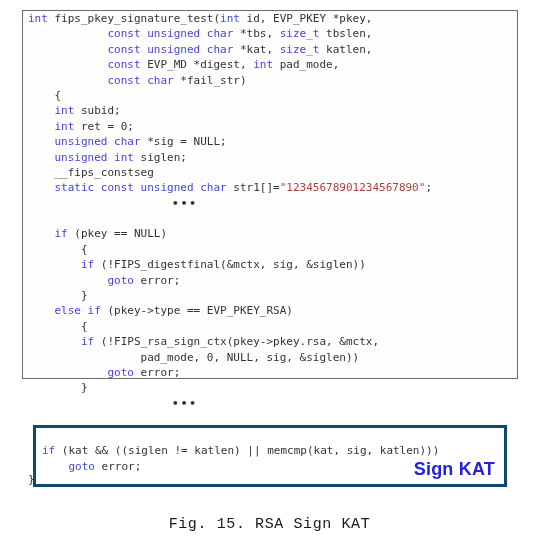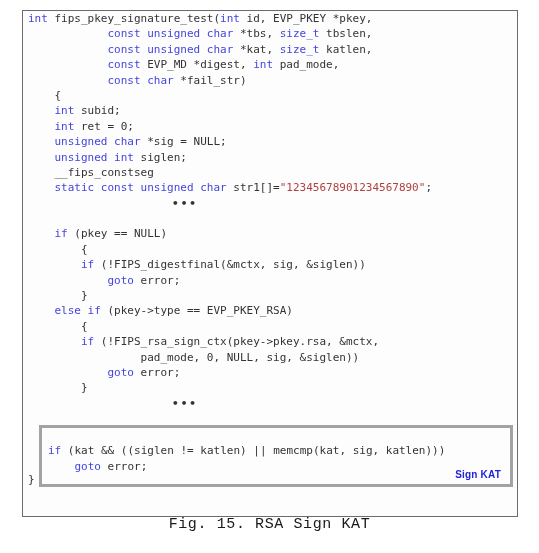--- a/index.html
+++ b/index.html
@@ -14,21 +14,21 @@
     font-family: "Liberation Sans", sans-serif;
     overflow: hidden;
   }
 
   
   #figure-frame {
     position: absolute;
     left: 22px;
     top: 10px;
     width: 496px;
-    height: 507px;
+    height: 369px;
     box-sizing: border-box;
     border: 1px solid #6b6b6b;
     background: #fdfdfd;
   }
 
   
   #code-listing {
     position: absolute;
     left: 0;
     top: 0;
@@ -59,37 +59,37 @@
     font-weight: bold;
     height: 15.4px;
     padding-left: 0;
     white-space: pre;
     padding-right: 170px;
   }
 
   
   #sign-kat-highlight {
     position: absolute;
-    left: 16px;
+    left: 10px;
     top: 414px;
     width: 474px;
     height: 62px;
     box-sizing: border-box;
-    border: 3px solid #a3a3a3;
+    border: 3px solid #0c4a6e;
     background: transparent;
   }
   #sign-kat-highlight .code-line { padding-left: 6px; }
 
   #sign-kat-label {
     position: absolute;
     right: 9px;
     bottom: 4px;
     color: #2222dd;
     font-family: "Liberation Sans", sans-serif;
-    font-size: 10px;
+    font-size: 18px;
     font-weight: bold;
     letter-spacing: 0.2px;
     margin-top: 23px;
   }
 
   
   #closing-brace {
     position: absolute;
     left: 5px;
     top: 461px;

